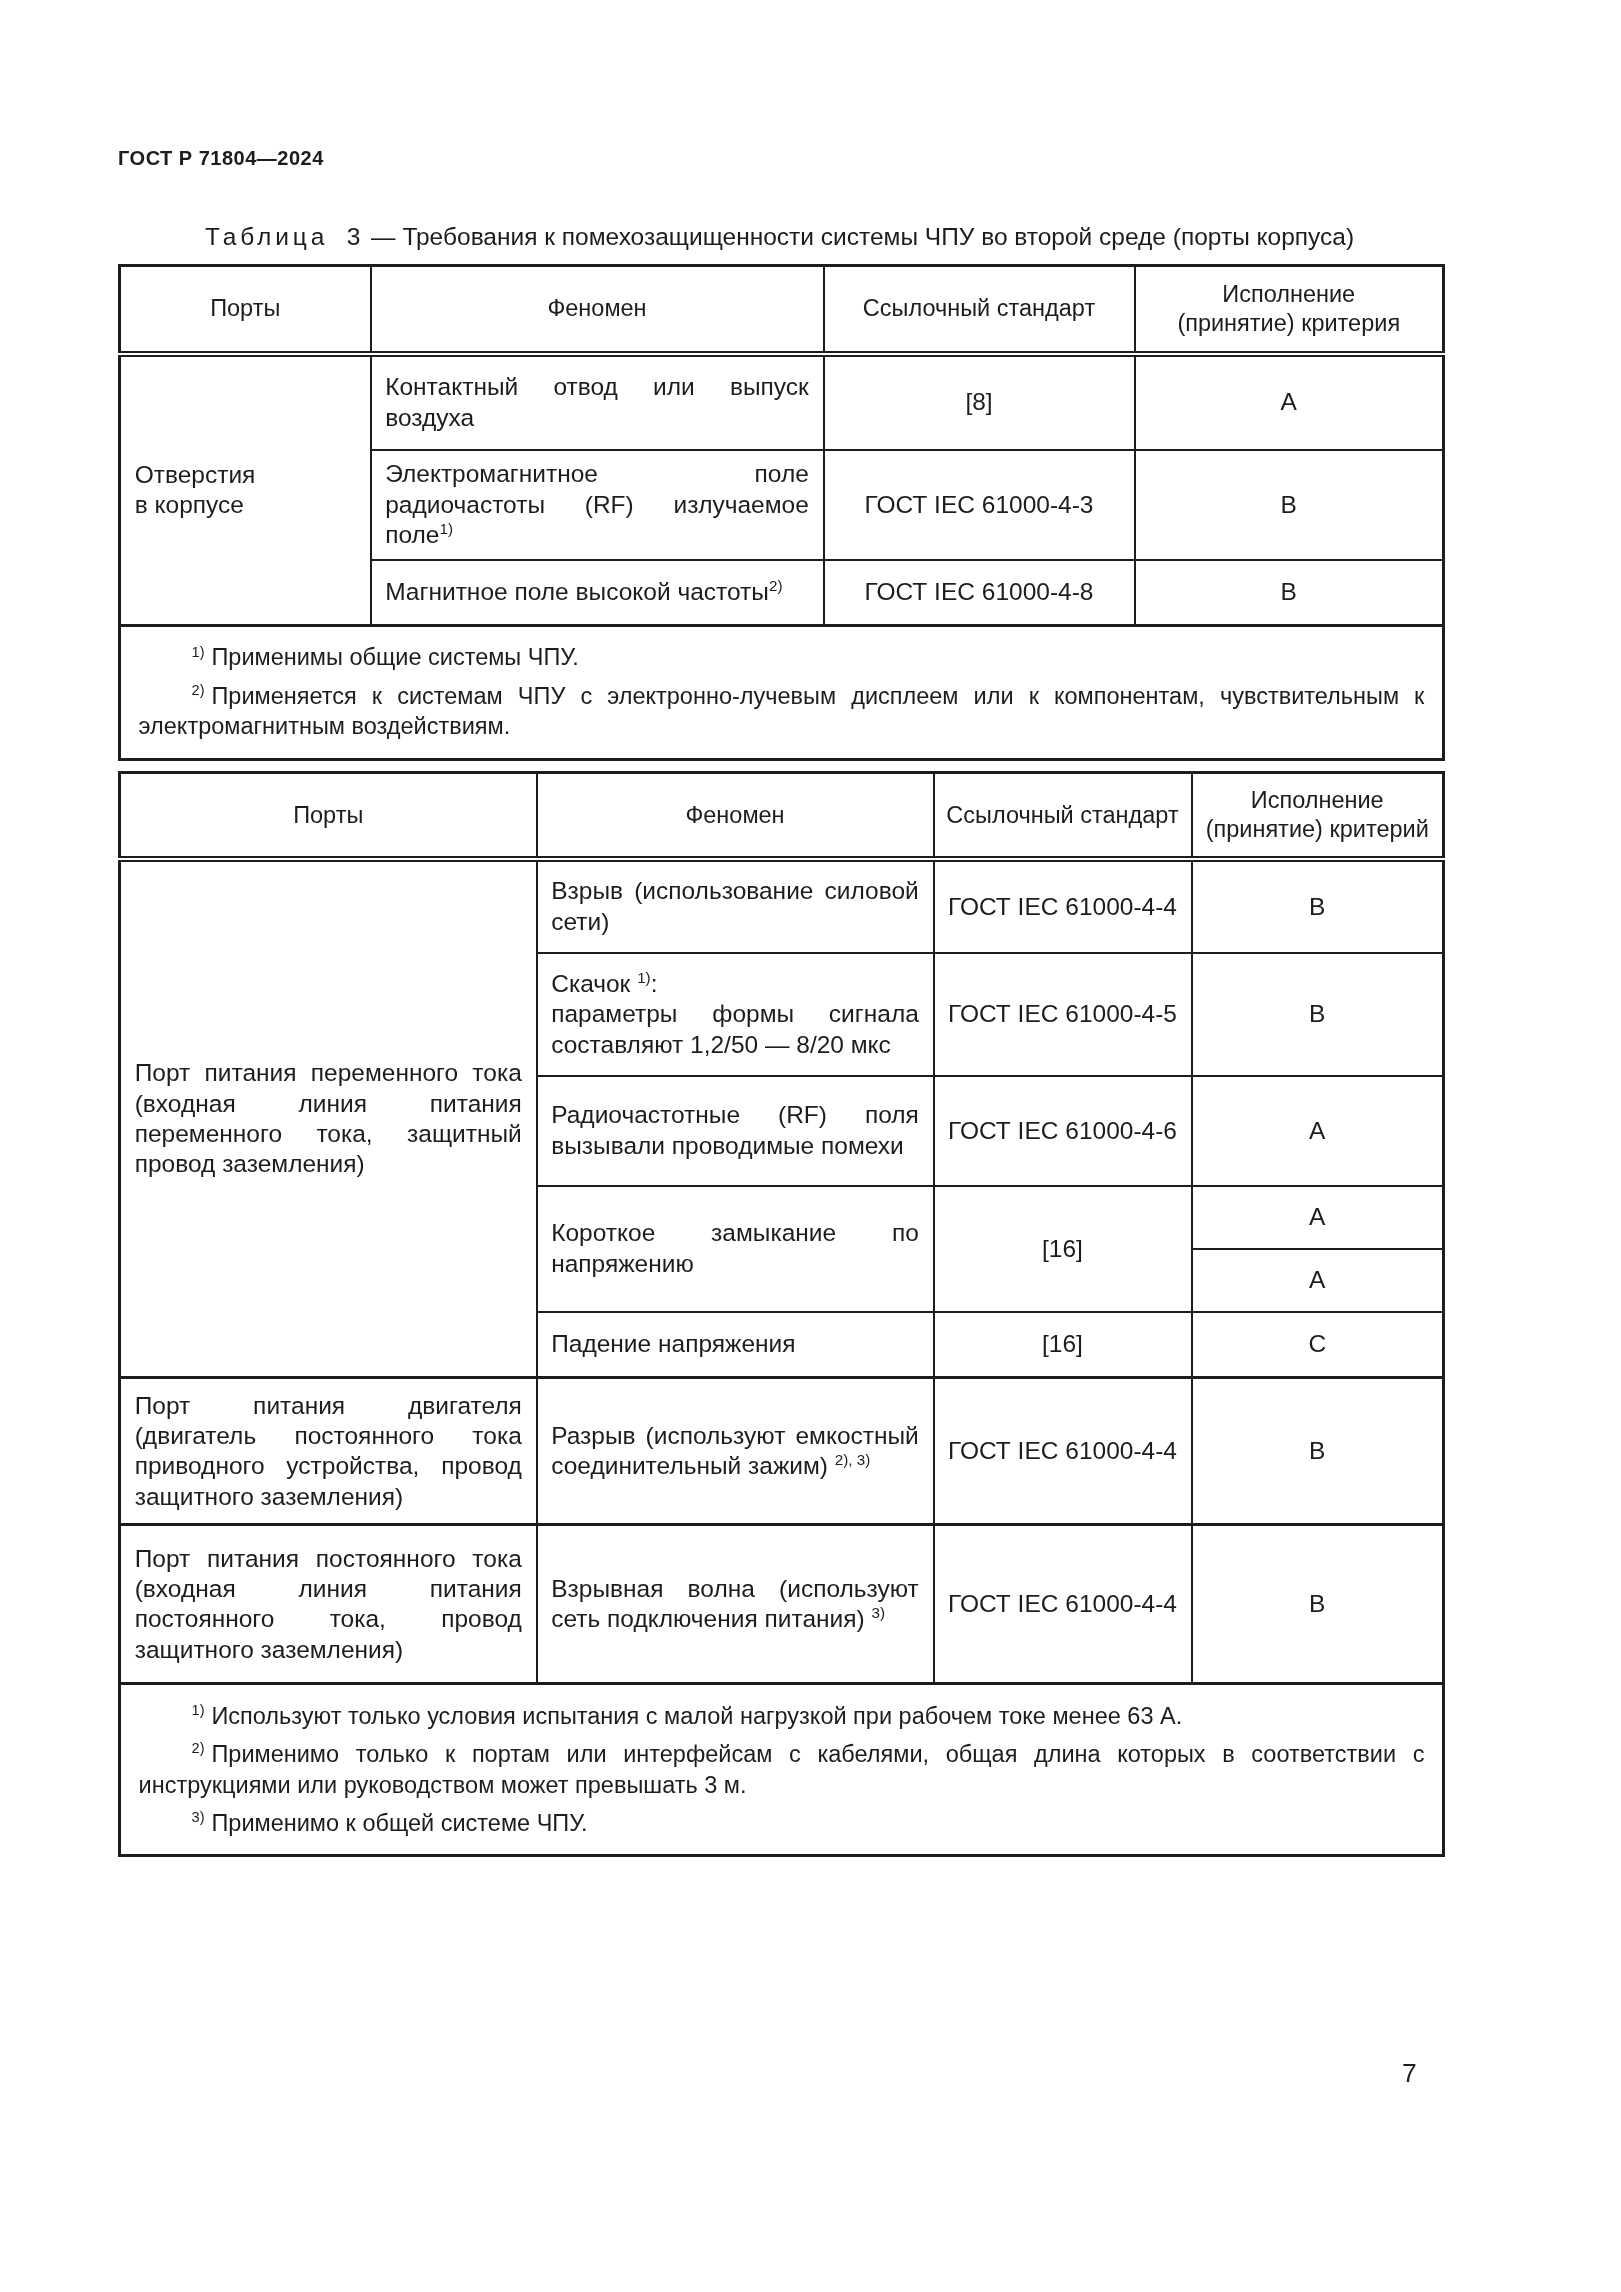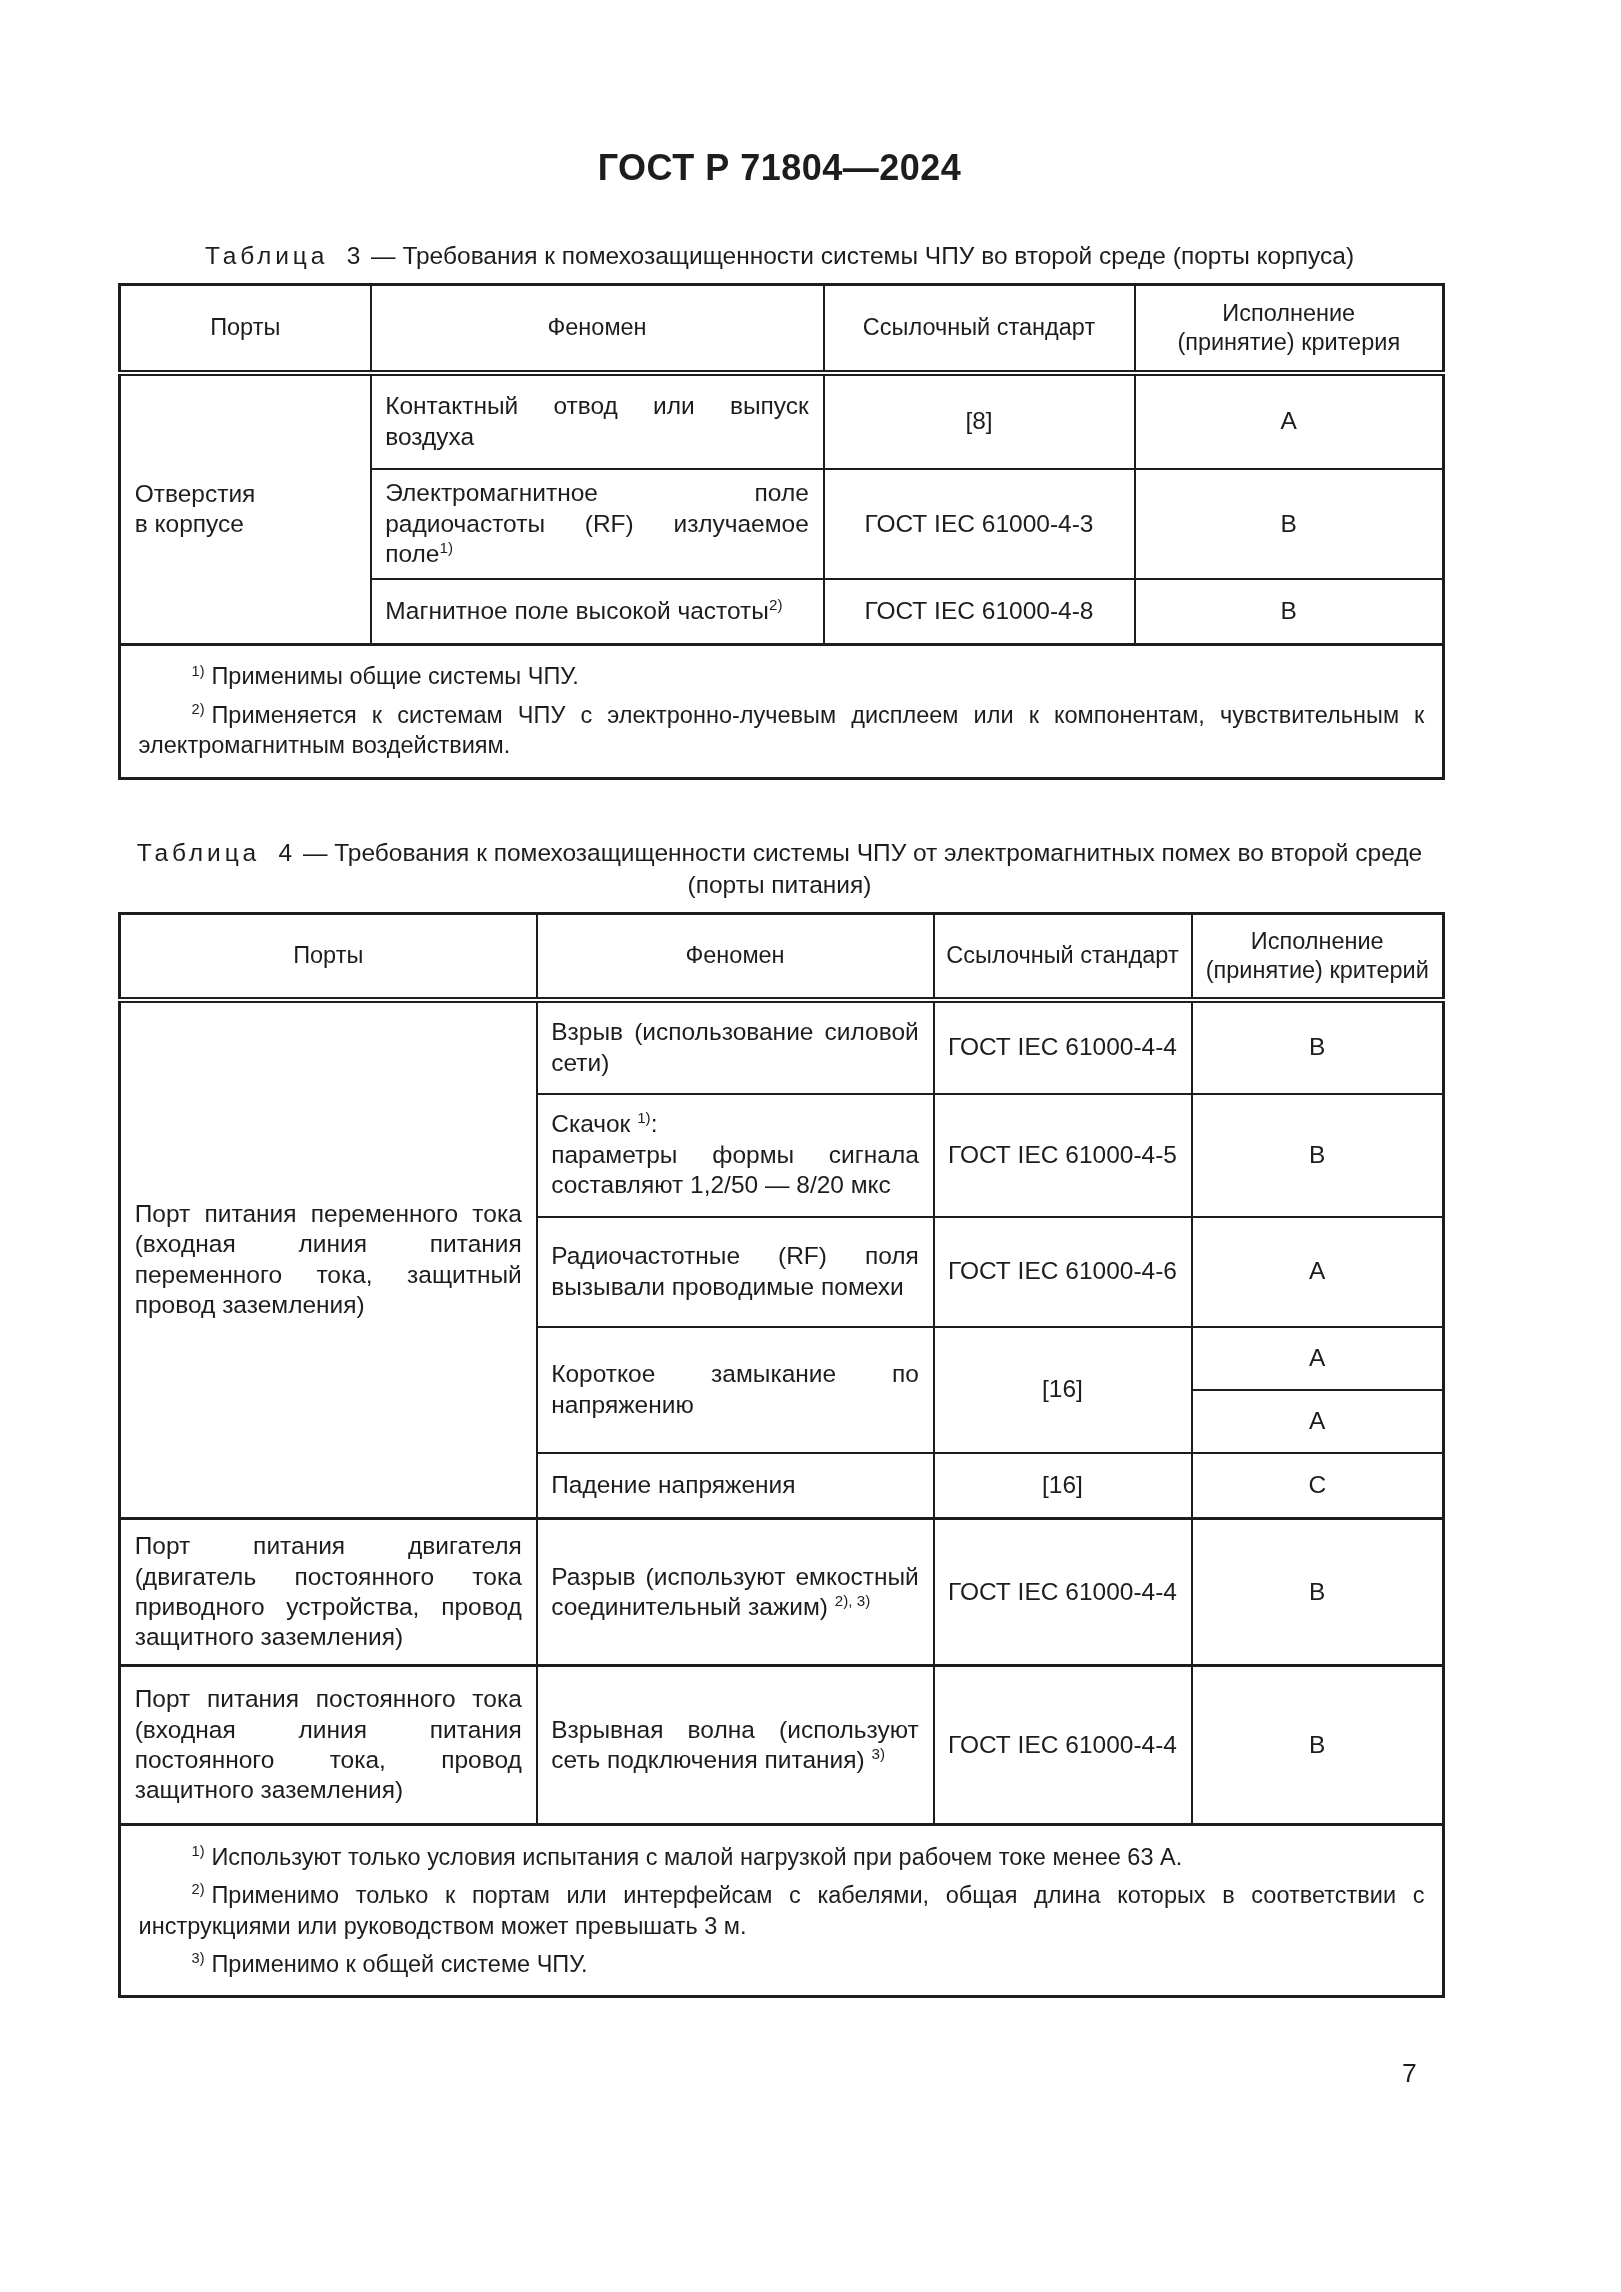--- a/index.html
+++ b/index.html
@@ -10,23 +10,23 @@
     background:#ffffff;
     font-family:"Liberation Sans", sans-serif;
     color:#1d1d1d;
     overflow:hidden;
   }
   .content {
     position:absolute; left:118px; top:0; width:1323px;
     padding-top:147px;
   }
   .doc-code {
-    text-align:center;
+    text-align:left;
     font-weight:bold;
-    font-size:36px;
+    font-size:20px;
     letter-spacing:0.5px;
   }
   .t-caption {
     font-size:24.5px;
     line-height:1.32;
     text-align:center;
   }
   .cap3 { margin-top:51px; }
   .cap4 { margin-top:57px; }
   .cap-label { letter-spacing:3.9px; word-spacing:7.8px; }
@@ -128,24 +128,20 @@
         </tr>
         <tr class="gsep">
           <td class="fnotes" colspan="4">
             <p><sup>1)</sup><span>Применимы общие системы ЧПУ.</span></p>
             <p><sup>2)</sup><span>Применяется к системам ЧПУ с электронно-лучевым дисплеем или к компонентам, чувствительным к электромагнитным воздействиям.</span></p>
           </td>
         </tr>
       </tbody>
     </table>
 
-    <div class="t-caption cap4">
-      <span class="cap-label">Таблица 4</span>
-      <span>— Требования к помехозащищенности системы ЧПУ от электромагнитных помех во второй среде (порты питания)</span>
-    </div>
 
     <table class="gost t4">
       <colgroup>
         <col style="width:417px">
           <col style="width:397px">
           <col style="width:258px">
           <col style="width:252px">
       </colgroup>
       <thead>
         <tr style="height:86px">

